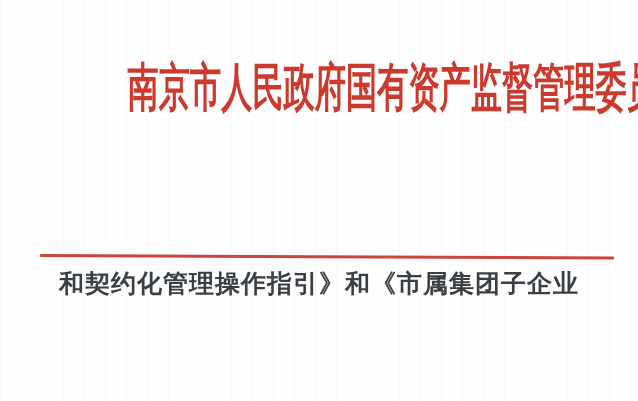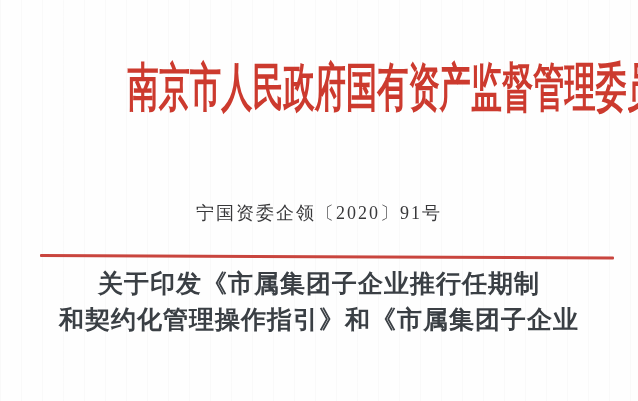--- a/index.html
+++ b/index.html
@@ -70,22 +70,20 @@
     white-space: nowrap;
   }
 </style>
 </head>
 <body>
 
 <div class="page">
 
   <div class="agency" style="color: rgb(204, 58, 46);">南京市人民政府国有资产监督管理委员会</div>
 
-  <div class="docnum">宁国资委企领〔2020〕91号</div>
 
   <div class="divider" style="background-color: rgb(201, 69, 62);"></div>
 
   <div class="title" style="color: rgb(58, 63, 68);">
-    <div>关于印发《市属集团子企业推行任期制</div>
     <div>和契约化管理操作指引》和《市属集团子企业</div>
   </div>
 
 </div>
 
 </body></html>

